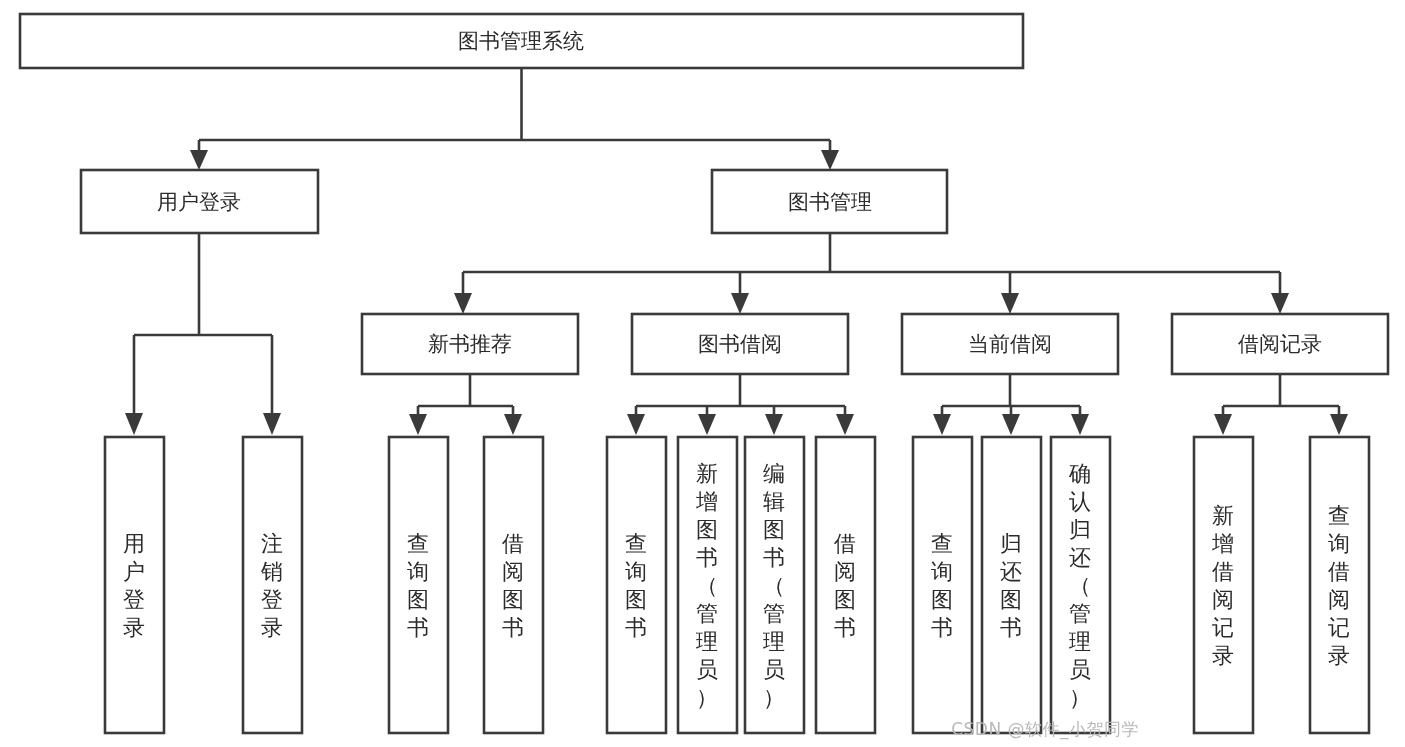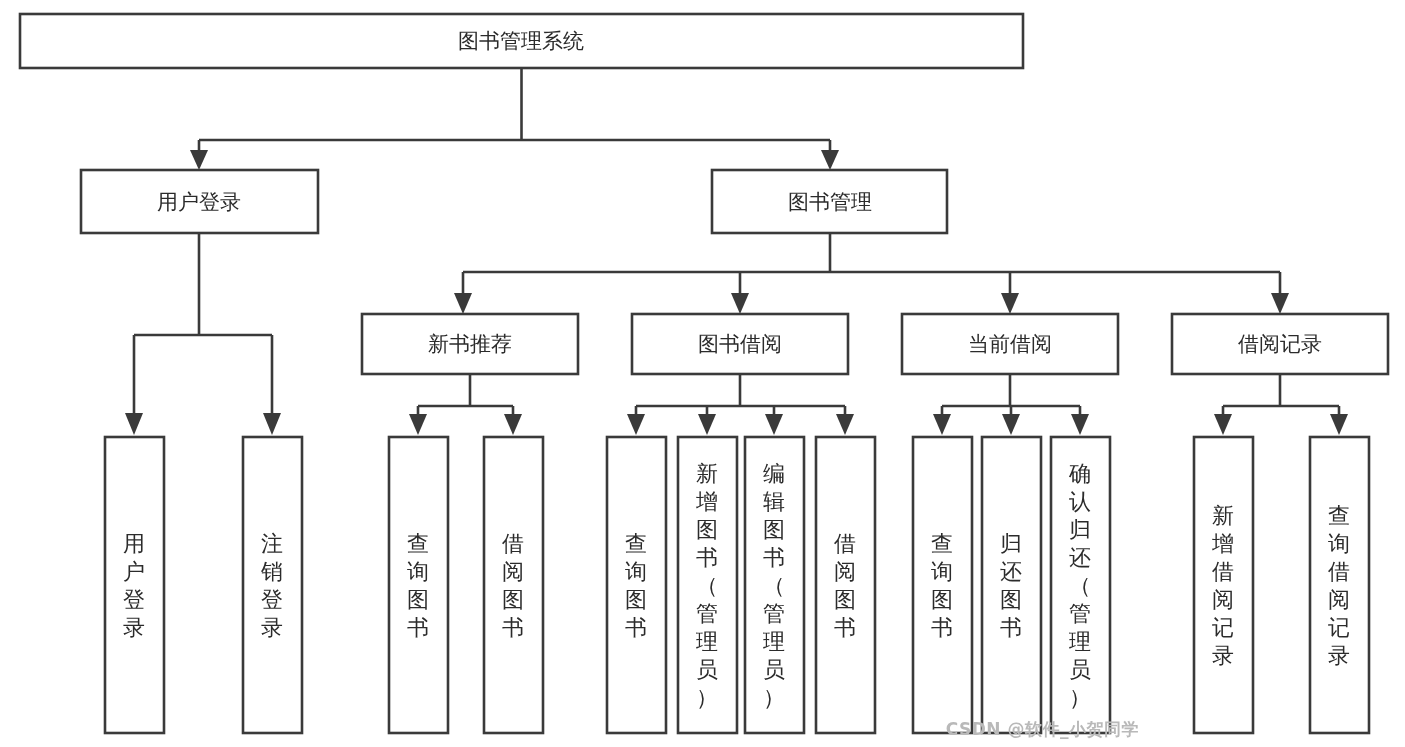--- a/index.html
+++ b/index.html
@@ -57,21 +57,20 @@
   }
   .watermark {
     position: absolute;
     right: 12px;
     bottom: 6px;
     font-family: "DejaVu Sans", "Liberation Sans", sans-serif;
     font-size: 17px;
     color: #b9b9b9;
     white-space: nowrap;
     letter-spacing: 0.5px;
-    font-weight: bold;
   }
 </style>
 </head>
 <body>
 
 <div id="diagram-root">
 
   <svg class="diagram-svg" viewBox="0 0 1405 747" xmlns="http://www.w3.org/2000/svg">
 
     <defs></defs>

